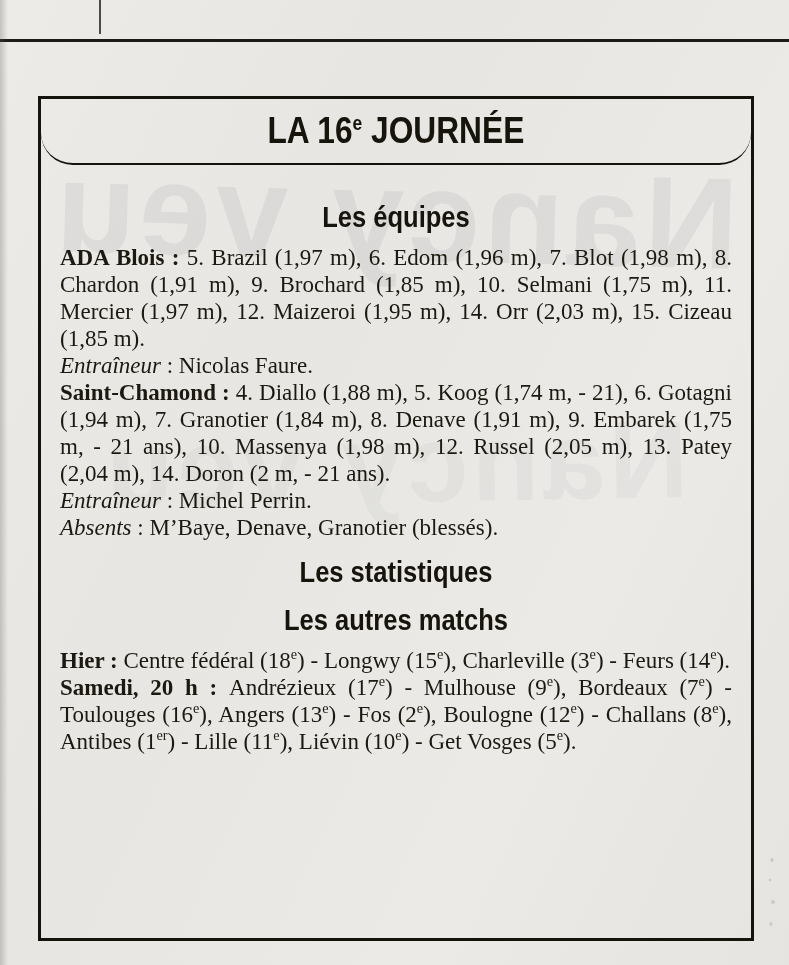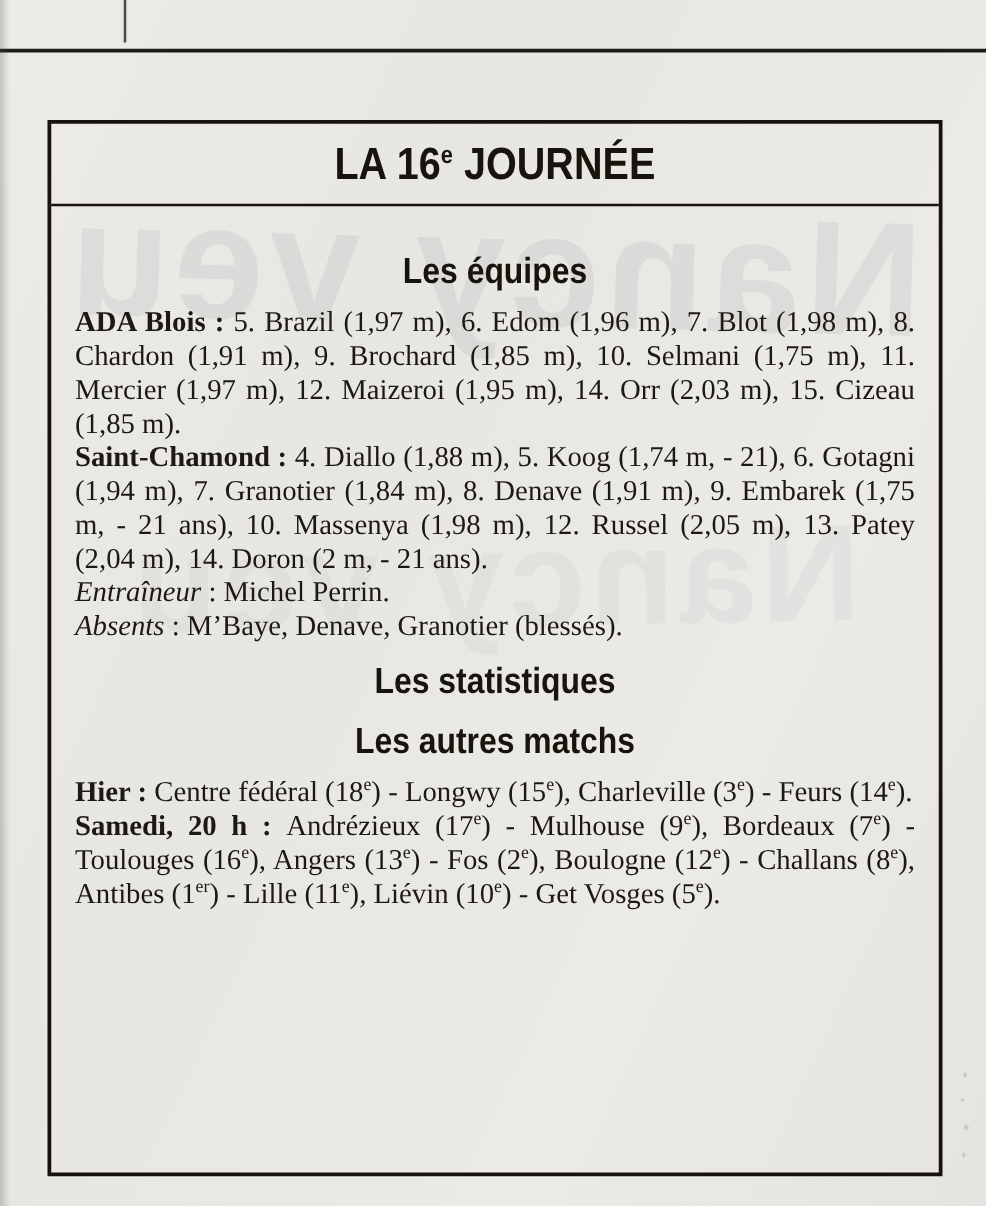--- a/index.html
+++ b/index.html
@@ -45,21 +45,21 @@
   .article-box {
     position: absolute;
     left: 38px; top: 96px;
     width: 716px; height: 845px;
     border: 3px solid #16130c;
     z-index: 1;
   }
   .masthead {
     height: 66px;
     border-bottom: 2px solid #16130c;
-    display: flex; align-items: center; justify-content: center;
+    display: flex; align-items: center; justify-content: center; border-radius: 32px;
   }
   .condensed { transform: scaleX(.88); }
   .masthead h1 {
     font-family: "Liberation Sans", sans-serif;
     font-weight: 700;
     font-size: 36px;
     letter-spacing: 0;
     color: #17140c;
   }
   .masthead h1 sup { font-size: 55%; vertical-align: super; line-height: 0; }
@@ -95,20 +95,21 @@
 <div class="margin-marks"></div>
 
 <section class="article-box">
   <header class="masthead">
     <h1 class="condensed">LA 16<sup>e</sup> JOURNÉE</h1>
   </header>
 
   <div class="body-copy">
     <h2 class="section-heading condensed">Les équipes</h2>
     <p><strong>ADA Blois : </strong>5. Brazil (1,97 m), 6. Edom (1,96 m), 7. Blot (1,98 m), 8. Chardon (1,91 m), 9. Brochard (1,85 m), 10. Selmani (1,75 m), 11. Mercier (1,97 m), 12. Maizeroi (1,95 m), 14. Orr (2,03 m), 15. Cizeau (1,85 m).</p>
+    <p><em>Entraîneur</em> : Nicolas Faure.</p>
     <p><strong>Saint-Chamond : </strong>4. Diallo (1,88 m), 5. Koog (1,74 m, - 21), 6. Gotagni (1,94 m), 7. Granotier (1,84 m), 8. Denave (1,91 m), 9. Embarek (1,75 m, - 21 ans), 10. Massenya (1,98 m), 12. Russel (2,05 m), 13. Patey (2,04 m), 14. Doron (2 m, - 21 ans).</p>
     <p><em>Entraîneur</em> : Michel Perrin.</p>
     <p><em>Absents</em> : M’Baye, Denave, Granotier (blessés).</p>
 
     <h2 class="section-heading condensed">Les statistiques</h2>
 
     <h2 class="section-heading condensed">Les autres matchs</h2>
     <p><strong>Hier : </strong>Centre fédéral (18<sup>e</sup>) - Longwy (15<sup>e</sup>), Charleville (3<sup>e</sup>) - Feurs (14<sup>e</sup>).</p>
     <p><strong>Samedi, 20 h : </strong>Andrézieux (17<sup>e</sup>) - Mulhouse (9<sup>e</sup>), Bordeaux (7<sup>e</sup>) - Toulouges (16<sup>e</sup>), Angers (13<sup>e</sup>) - Fos (2<sup>e</sup>), Boulogne (12<sup>e</sup>) - Challans (8<sup>e</sup>), Antibes (1<sup>er</sup>) - Lille (11<sup>e</sup>), Liévin (10<sup>e</sup>) - Get Vosges (5<sup>e</sup>).</p>
   </div>

